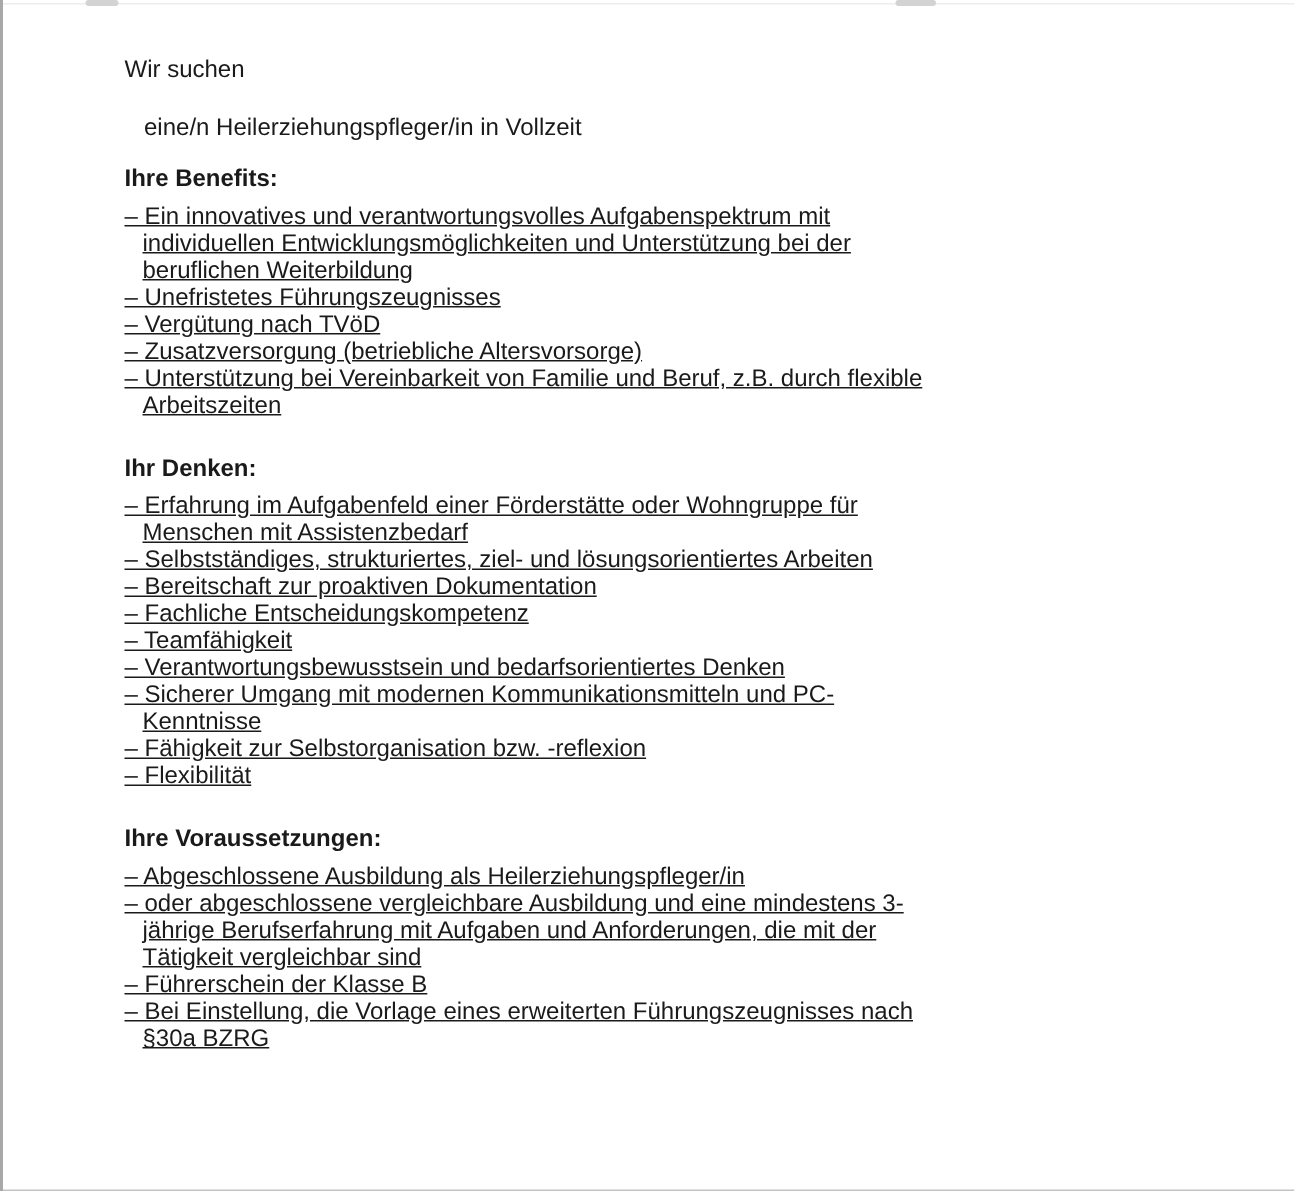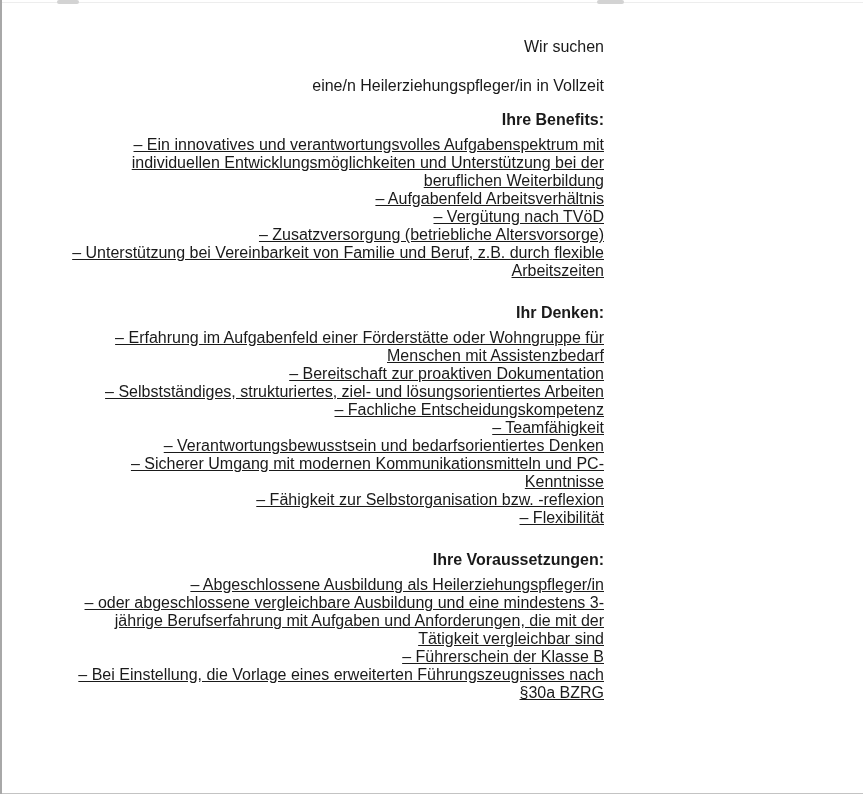--- a/index.html
+++ b/index.html
@@ -40,25 +40,24 @@
   }
   .tab-mark {
     position: absolute; top: 0; height: 4px;
     background: var(--tab-mark);
     border-radius: 2px;
   }
   .tab-mark-left  { left: 57px;  width: 22px; }
   .tab-mark-right { left: 597px; width: 27px; }
 
   .content {
-    position: absolute; left: 72px; top: 38px;
+    position: absolute; left: 83px; top: 38px;
     width: 532px;
     font-size: 16px; line-height: 18px;
     color: var(--text);
-    text-align: right;
   }
   .intro { margin: 0 0 21px 0; }
   .job-title { margin: 0 0 4px 0; padding-left: 13px; }
   .section h2 {
     font-size: 16px; line-height: 18px;
     font-weight: bold;
     margin: 24px 0 7px 0;
   }
   .section:first-child h2 { margin-top: 16px; }
   .section ul {
@@ -82,32 +81,32 @@
   <div class="tab-mark tab-mark-right"></div>
 
   <main class="content">
     <p class="intro">Wir suchen</p>
     <p class="job-title">eine/n Heilerziehungspfleger/in in Vollzeit</p>
     <div id="sections">
         <section class="section">
           <h2>Ihre Benefits:</h2>
           <ul>
             <li>– Ein innovatives und verantwortungsvolles Aufgabenspektrum mit individuellen Entwicklungsmöglichkeiten und Unterstützung bei der beruflichen Weiterbildung</li>
-            <li>– Aufgabenfeld Arbeitsverhältnis</li>
+            <li>– Unefristetes Führungszeugnisses</li>
             <li>– Vergütung nach TVöD</li>
             <li>– Zusatzversorgung (betriebliche Altersvorsorge)</li>
             <li>– Unterstützung bei Vereinbarkeit von Familie und Beruf, z.B. durch flexible Arbeitszeiten</li>
           </ul>
         </section>
         <section class="section">
           <h2>Ihr Denken:</h2>
           <ul>
             <li>– Erfahrung im Aufgabenfeld einer Förderstätte oder Wohngruppe für Menschen mit Assistenzbedarf</li>
+            <li>– Selbstständiges, strukturiertes, ziel- und lösungsorientiertes Arbeiten</li>
             <li>– Bereitschaft zur proaktiven Dokumentation</li>
-            <li>– Selbstständiges, strukturiertes, ziel- und lösungsorientiertes Arbeiten</li>
             <li>– Fachliche Entscheidungskompetenz</li>
             <li>– Teamfähigkeit</li>
             <li>– Verantwortungsbewusstsein und bedarfsorientiertes Denken</li>
             <li>– Sicherer Umgang mit modernen Kommunikationsmitteln und PC-Kenntnisse</li>
             <li>– Fähigkeit zur Selbstorganisation bzw. -reflexion</li>
             <li>– Flexibilität</li>
           </ul>
         </section>
         <section class="section">
           <h2>Ihre Voraussetzungen:</h2>

